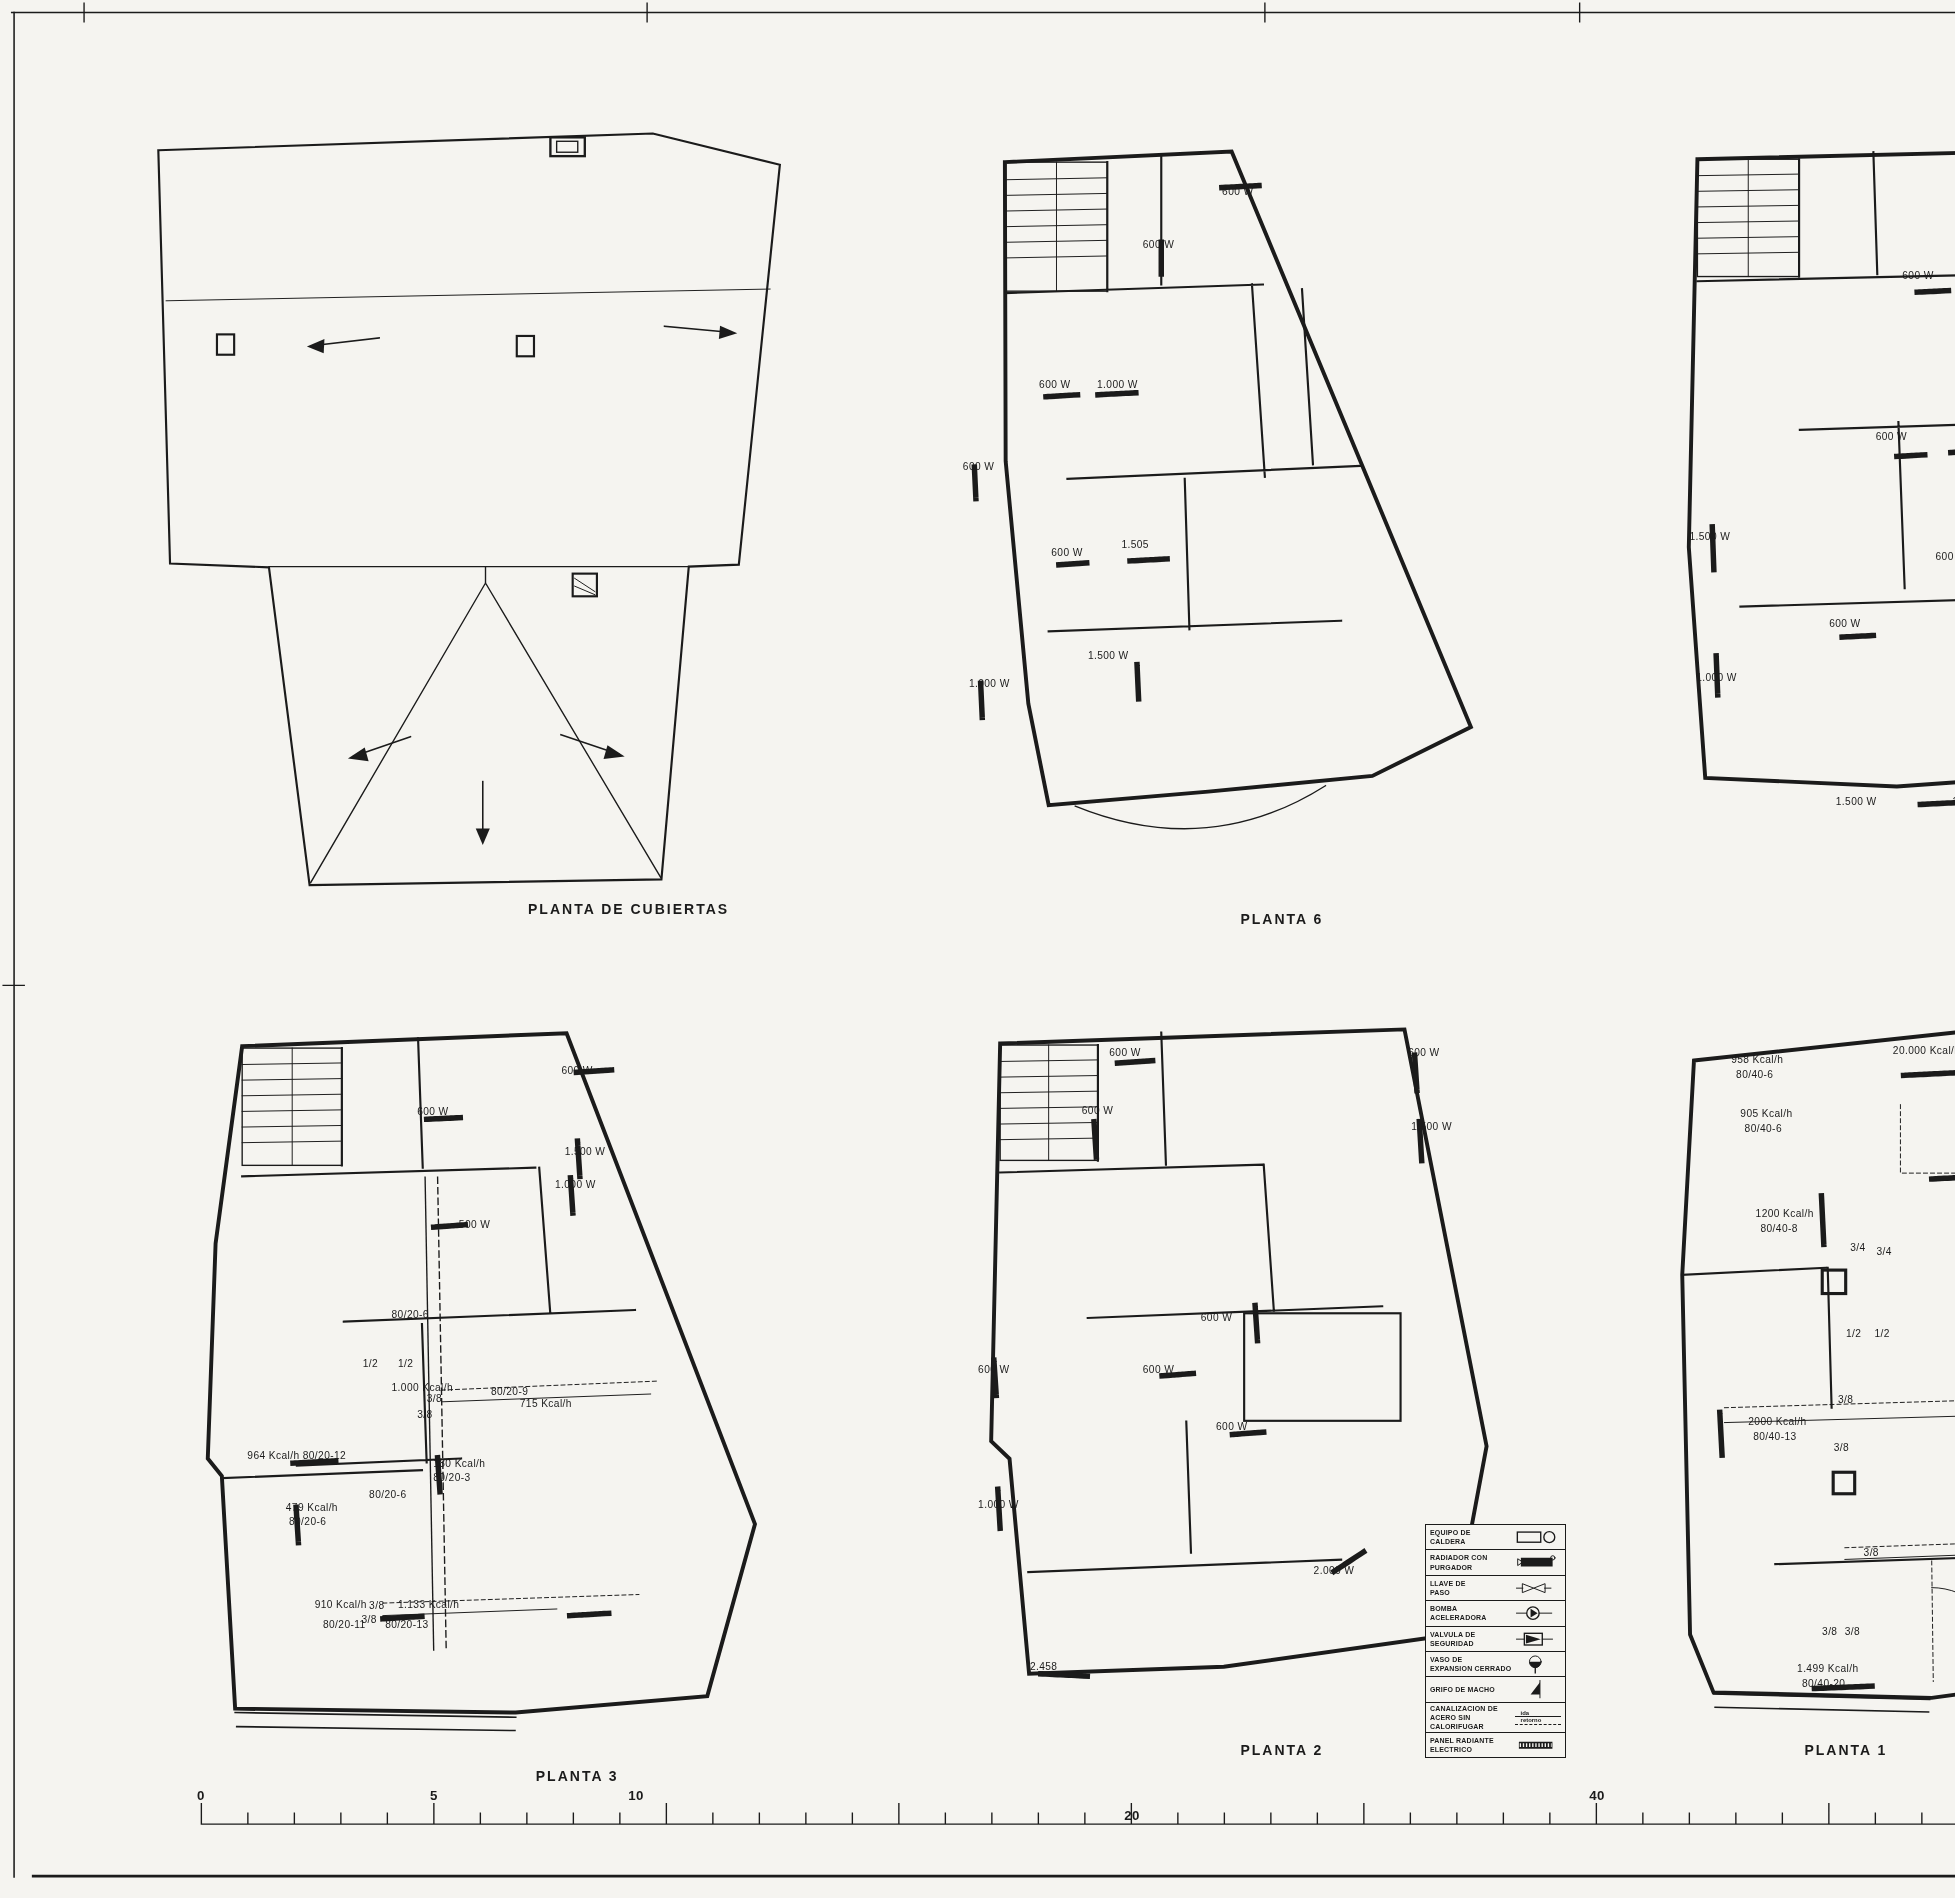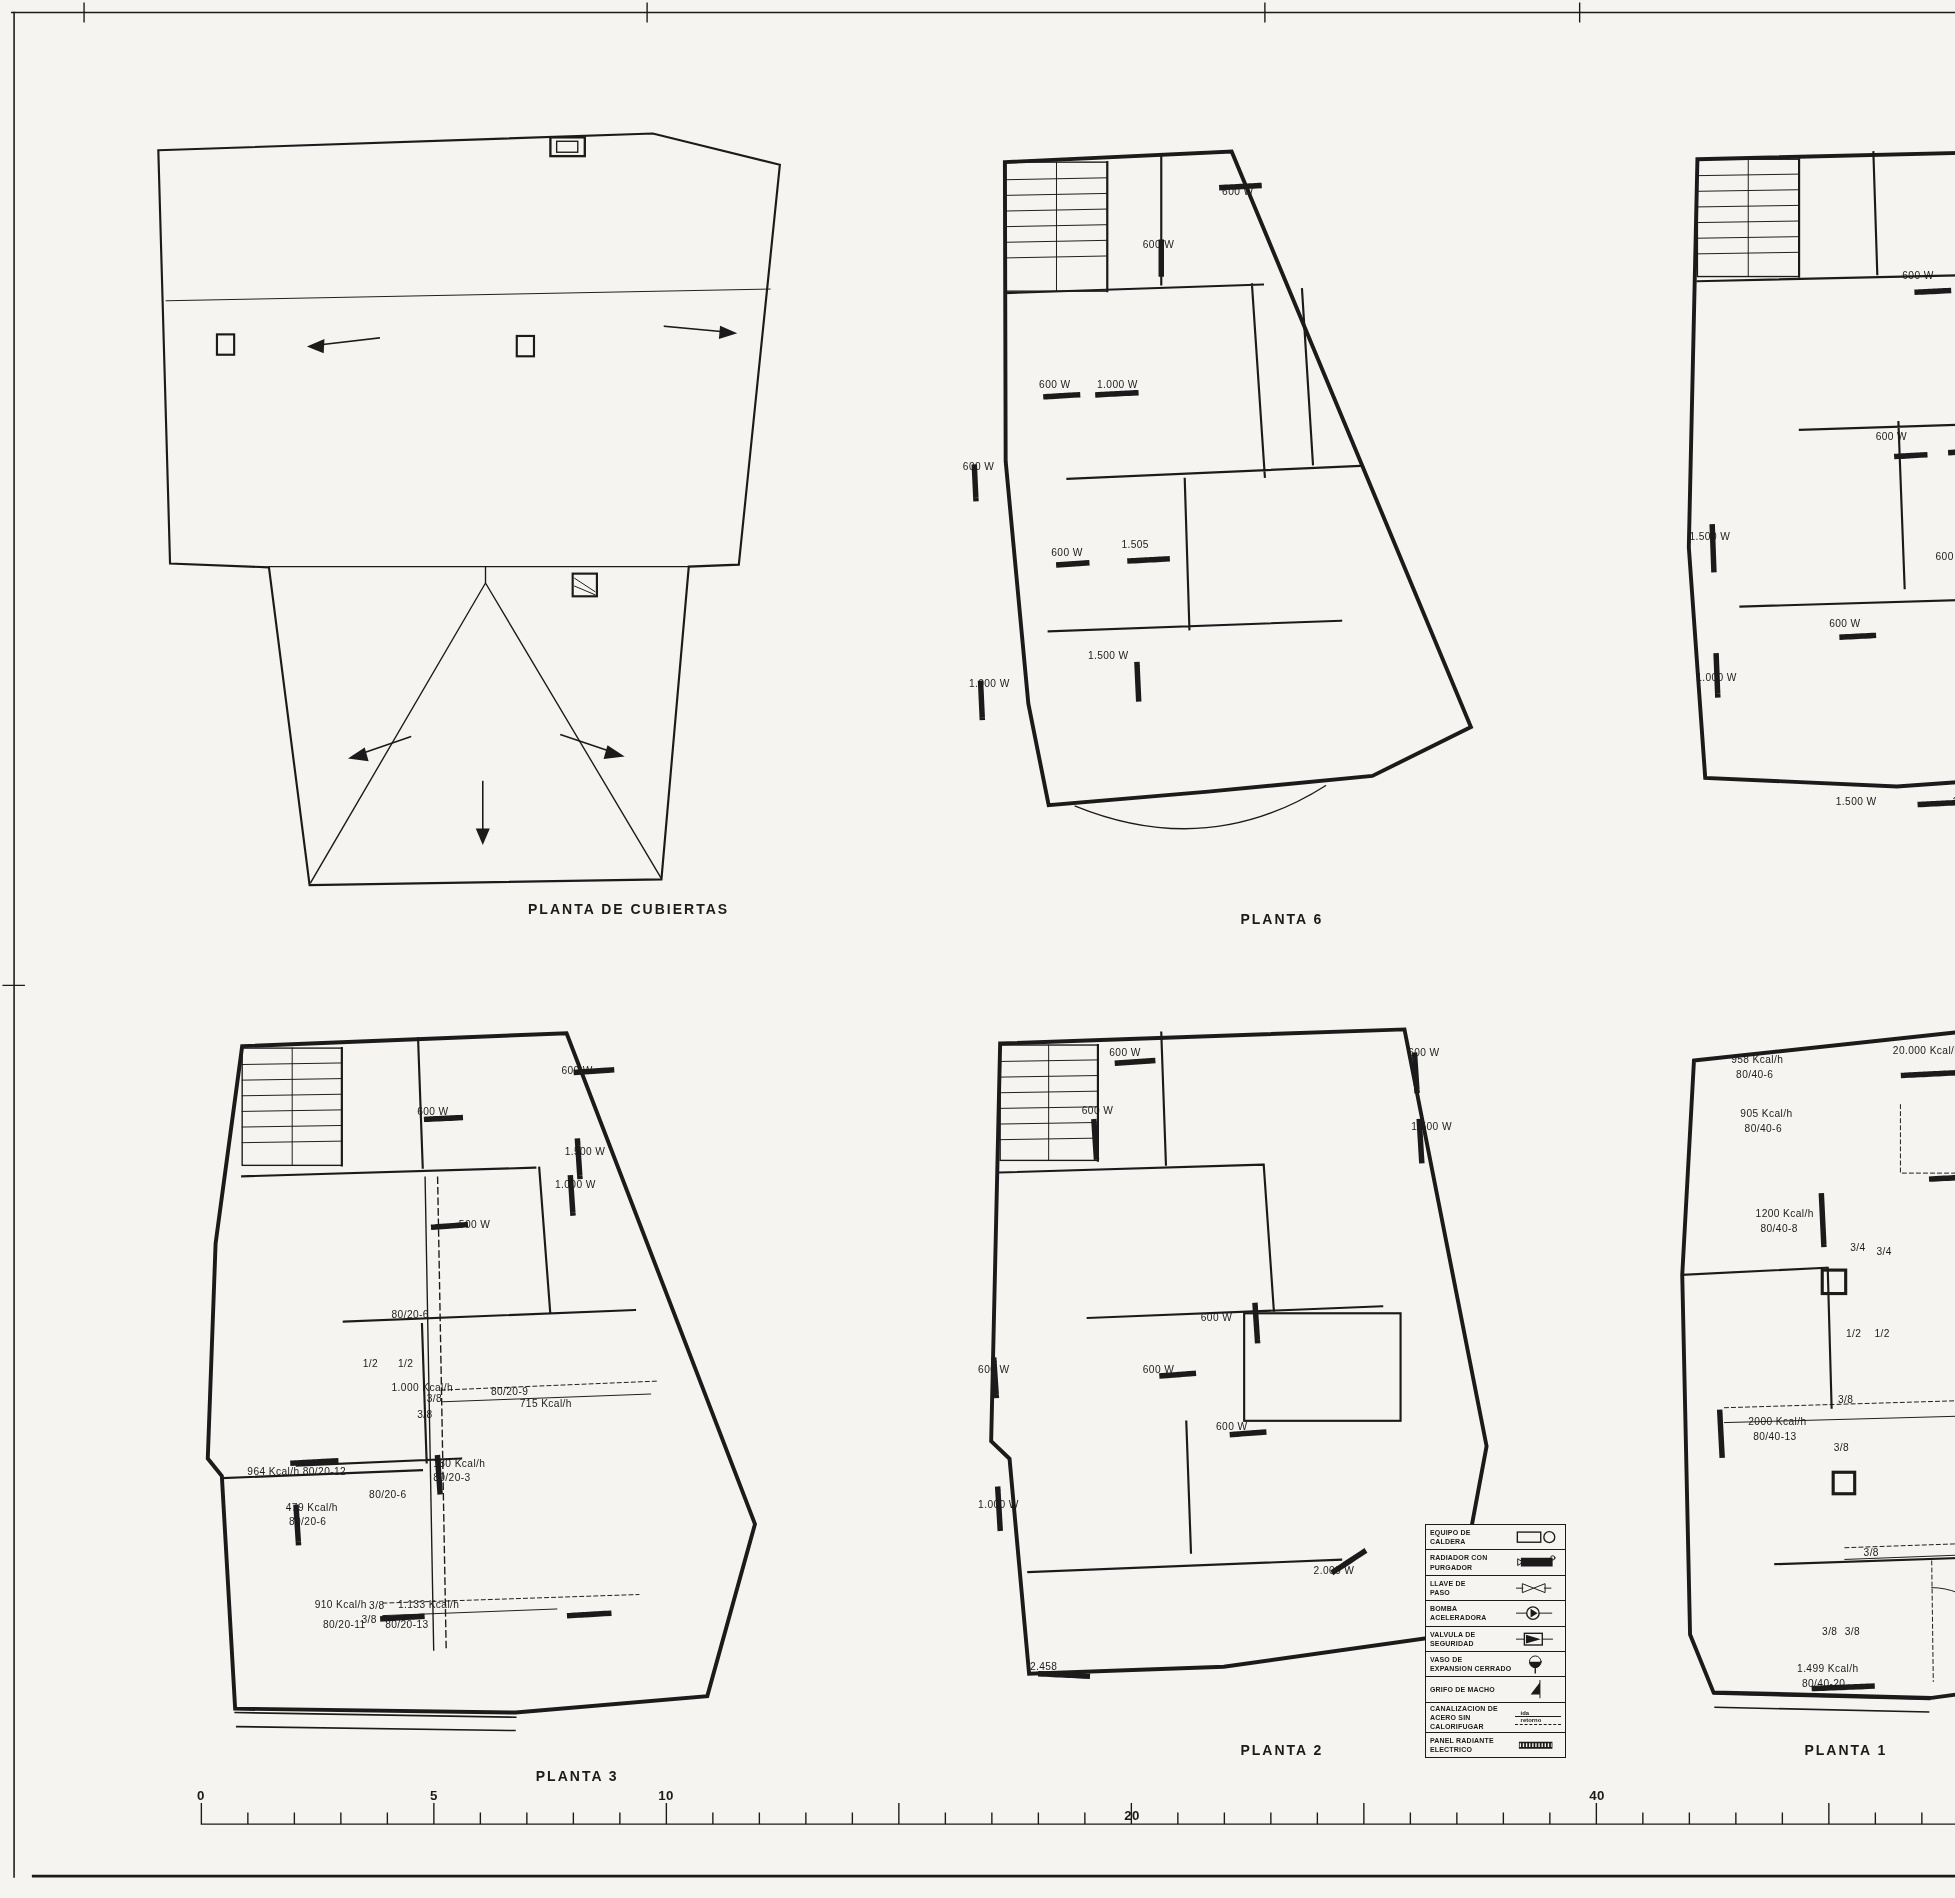--- a/index.html
+++ b/index.html
@@ -186,21 +186,21 @@
         <span class="ann" style="left: 61%; top: 21.5%;">1.000 W</span>
         <span class="ann" style="left: 46%; top: 26.5%;">500 W</span>
         <span class="ann" style="left: 35.5%; top: 37.5%;">80/20-6</span>
         <span class="ann" style="left: 31%; top: 43.5%;">1/2</span>
         <span class="ann" style="left: 36.5%; top: 43.5%;">1/2</span>
         <span class="ann" style="left: 35.5%; top: 46.5%;">1.000 Kcal/h</span>
         <span class="ann" style="left: 41%; top: 47.8%;">3/8</span>
         <span class="ann" style="left: 51%; top: 47%;">80/20-9</span>
         <span class="ann" style="left: 55.5%; top: 48.5%;">715 Kcal/h</span>
         <span class="ann" style="left: 39.5%; top: 49.8%;">3/8</span>
-        <span class="ann" style="left: 13%; top: 54.8%; margin-top: 16px;">964 Kcal/h  80/20-12</span>
+        <span class="ann" style="left: 13%; top: 54.8%;">964 Kcal/h  80/20-12</span>
         <span class="ann" style="left: 42%; top: 55.8%;">180 Kcal/h</span>
         <span class="ann" style="left: 42%; top: 57.6%;">80/20-3</span>
         <span class="ann" style="left: 32%; top: 59.6%;">80/20-6</span>
         <span class="ann" style="left: 19%; top: 61.2%;">479 Kcal/h</span>
         <span class="ann" style="left: 19.5%; top: 63%;">80/20-6</span>
         <span class="ann" style="left: 23.5%; top: 73.2%;">910 Kcal/h</span>
         <span class="ann" style="left: 32%; top: 73.3%;">3/8</span>
         <span class="ann" style="left: 36.5%; top: 73.2%; text-align: right;">1.133 Kcal/h</span>
         <span class="ann" style="left: 30.8%; top: 75%;">3/8</span>
         <span class="ann" style="left: 24.8%; top: 75.6%;">80/20-11</span>
@@ -420,19 +420,19 @@
             <line x1="10" y1="26" x2="96" y2="26" stroke="#1b1b1b" stroke-width="18"></line>
             <line x1="12" y1="26" x2="94" y2="26" stroke="#f5f4f0" stroke-width="10" stroke-dasharray="3.5 4.5"></line>
           </svg></div>
     </div>
   </div>
 
   <div class="scale-labels">
 
   <span class="ann" style="left: 201px;">0</span>
       <span class="ann" style="left: 434px;">5</span>
-      <span class="ann" style="left: 666px; text-align: right;">10</span>
+      <span class="ann" style="left: 636px; text-align: right;">10</span>
       <span class="ann" style="left: 1132px; margin-top: 20px;">20</span>
       <span class="ann" style="left: 1597px;">40</span>
     </div>
 
 </div>
 
 
 </body></html>

